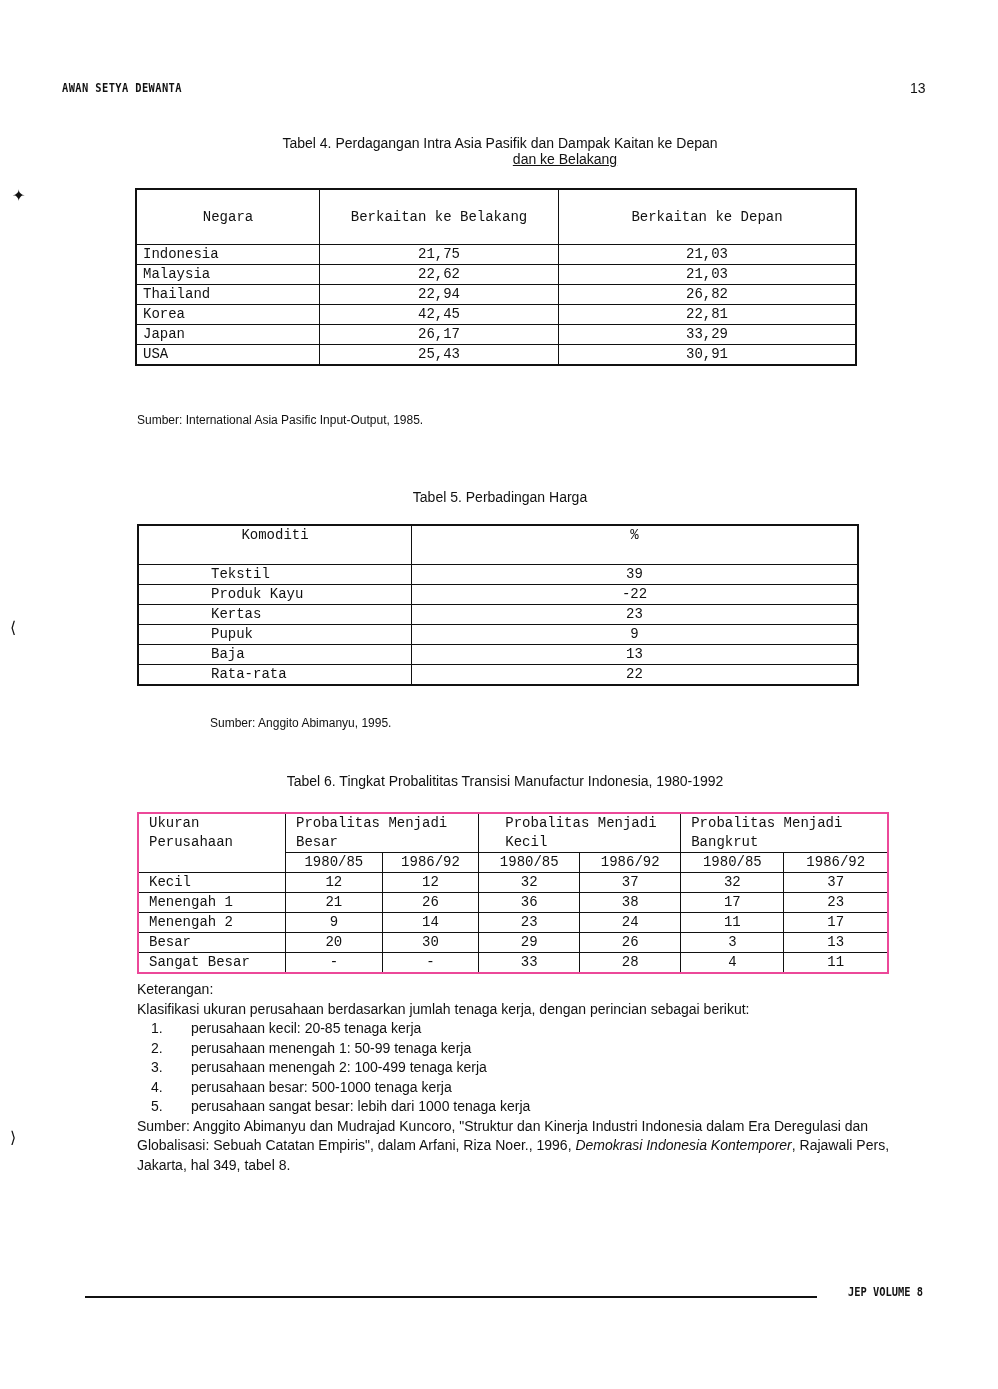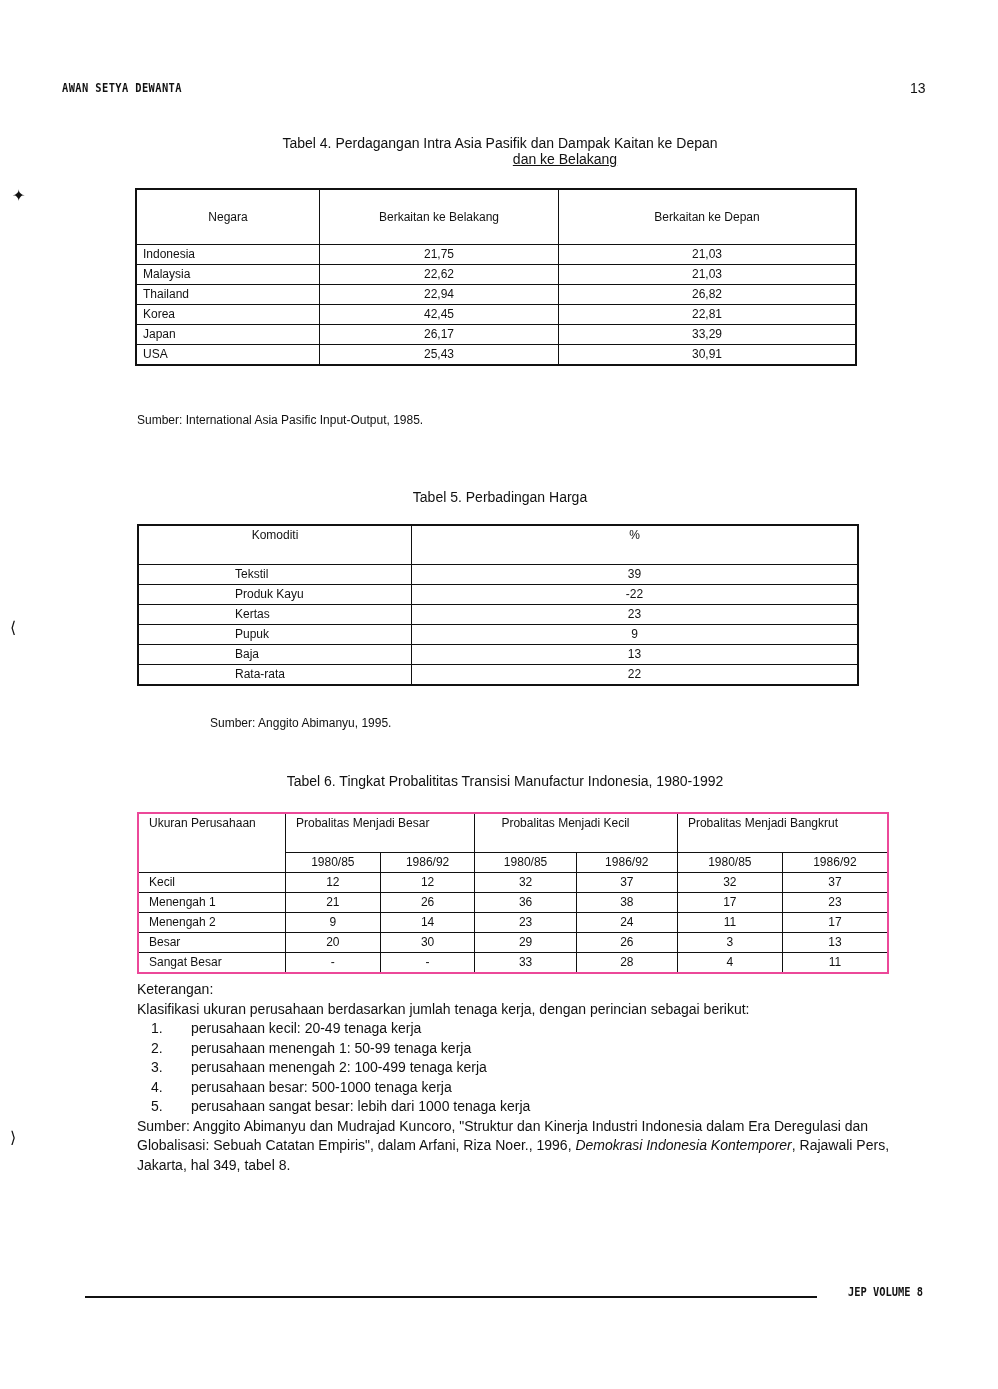--- a/index.html
+++ b/index.html
@@ -8,30 +8,30 @@
       font-family: "Liberation Sans", sans-serif; color: #111;
     }
     .abs { position: absolute; }
     .header-left {
       left: 62px; top: 80px; font-size: 13px; font-weight: bold;
       letter-spacing: 0.5px; transform: scaleX(0.8); transform-origin: left top;
       font-family: "DejaVu Sans Mono", monospace;
     }
     .header-right { left: 910px; top: 80px; font-size: 14px; }
     .caption { font-size: 14px; text-align: center; }
-    table { border-collapse: collapse; position: absolute; font-size: 12px; }
+    table { border-collapse: collapse; position: absolute; font-size: 14px; font-family: Liberation Mono, monospace; }
     td { border: 1px solid #111; padding: 0 6px; height: 19px; line-height: 19px; }
     
     #t4 { left: 135px; top: 188px; width: 722px; border: 2px solid #111; }
     #t4 td.h { height: 54px; text-align: center; }
     #t4 td.n { text-align: center; }
     
     #t5 { left: 137px; top: 524px; width: 722px; border: 2px solid #111; }
     #t5 td.h { height: 38px; text-align: center; vertical-align: top; }
-    #t5 td.c { padding-left: 96px; }
+    #t5 td.c { padding-left: 72px; }
     #t5 td.n { text-align: center; }
     
     #t6 { left: 137px; top: 812px; width: 752px; border: 2px solid #ec4899; }
     #t6 td { padding: 0 10px; }
     #t6 td.n { text-align: center; }
     #t6 td.grp { height: 38px; vertical-align: top; line-height: 19px; }
     .notes { left: 137px; top: 980px; width: 780px; font-size: 14px; line-height: 19.5px; }
     .notes ol { margin: 0; padding: 0; list-style: none; }
     .notes li { padding-left: 14px; }
     .notes li span.num { display: inline-block; width: 40px; }
@@ -201,21 +201,21 @@
         <td class="n">4</td>
         <td class="n">11</td>
       </tr>
     </tbody>
 </table>
 
 <div class="abs notes">
   <div>Keterangan:</div>
   <div>Klasifikasi ukuran perusahaan berdasarkan jumlah tenaga kerja, dengan perincian sebagai berikut:</div>
   <ol id="notes-list">
-      <li><span class="num">1.</span><span>perusahaan kecil:  20-49 tenaga kerja</span></li>
+      <li><span class="num">1.</span><span>perusahaan kecil:  20-85 tenaga kerja</span></li>
       <li><span class="num">2.</span><span>perusahaan menengah 1: 50-99 tenaga kerja</span></li>
       <li><span class="num">3.</span><span>perusahaan menengah 2: 100-499 tenaga kerja</span></li>
       <li><span class="num">4.</span><span>perusahaan besar: 500-1000 tenaga kerja</span></li>
       <li><span class="num">5.</span><span>perusahaan sangat besar: lebih dari 1000 tenaga kerja</span></li>
     </ol>
   <div>
     <span>Sumber: Anggito Abimanyu dan Mudrajad Kuncoro, "Struktur dan Kinerja Industri Indonesia dalam Era Deregulasi dan Globalisasi: Sebuah Catatan Empiris", dalam Arfani, Riza Noer., 1996, </span><i>Demokrasi Indonesia Kontemporer</i><span>, Rajawali Pers, Jakarta, hal 349, tabel 8.</span>
   </div>
 </div>
 

